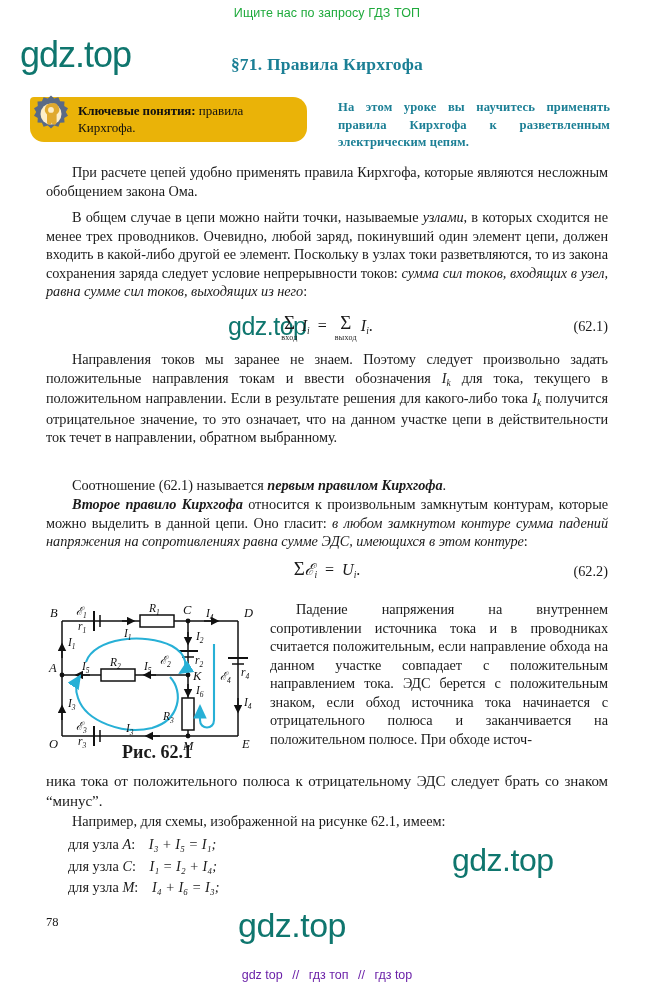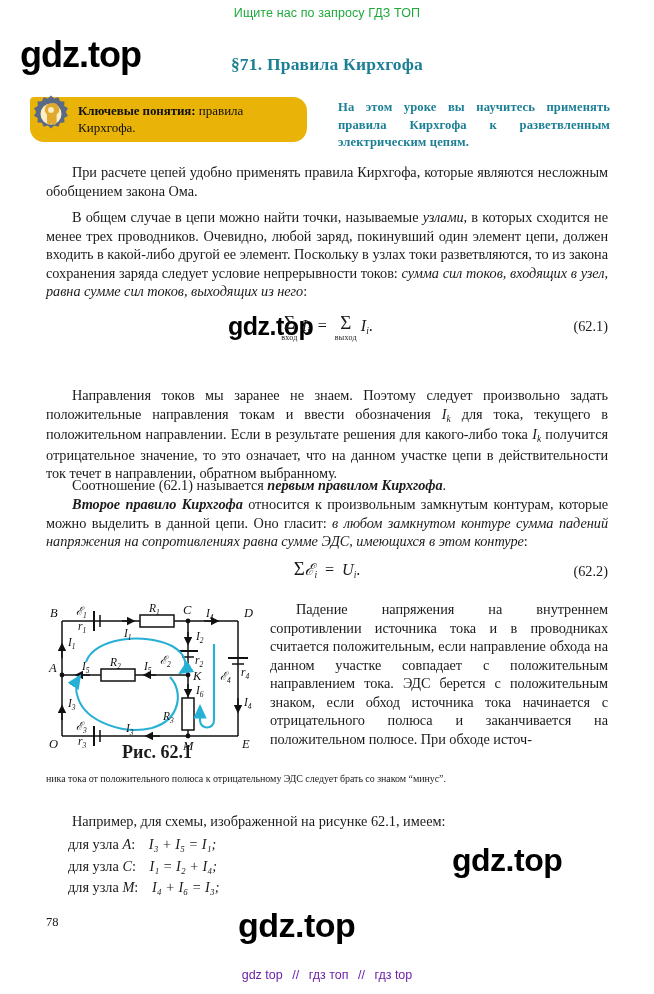--- a/index.html
+++ b/index.html
@@ -26,22 +26,22 @@
     font-family: "Liberation Sans", sans-serif;
     font-size: 12.5px;
     color: #1faa3c;
     letter-spacing: 0.1px;
   }
 
   
   .wm {
     position: absolute;
     font-family: "Liberation Sans", sans-serif;
-    color: #000000;
-    font-weight: 700;
+    color: #0f766e;
+    font-weight: 400;
     pointer-events: none;
   }
   .wm-logo   { left: 20px;  top: 34px;  font-size: 36px; letter-spacing: -1px; }
   .wm-mid    { left: 228px; top: 312px; font-size: 25px; letter-spacing: -0.5px; }
   .wm-right  { left: 452px; top: 842px; font-size: 32px; letter-spacing: -0.5px; }
   .wm-bottom { left: 238px; top: 906px; font-size: 34px; letter-spacing: -0.5px; }
 
   
   .section-title {
     position: absolute;
@@ -107,21 +107,21 @@
     text-align: justify;
     text-indent: 26px;
     letter-spacing: -0.05px;
   }
   .para i, .it { font-style: italic; }
   .para b, .bi { font-weight: bold; }
   .bi { font-style: italic; font-weight: bold; }
 
   #p1 { top: 163px; }
   #p2 { top: 208px; }
-  #p3 { top: 350px; margin-top: 36px; }
+  #p3 { top: 350px; }
   #p4 { top: 476px; }
   #p5 { top: 495px; }
 
   
   .formula {
     position: absolute;
     font-size: 16px;
     font-family: "Liberation Serif", serif;
   }
   #f1 { left: 0; top: 312px; width: 654px; text-align: center; }
@@ -169,21 +169,21 @@
     text-indent: 26px;
     letter-spacing: -0.05px;
   }
 
   
   .cont {
     position: absolute;
     left: 46px;
     top: 772px;
     width: 562px;
-    font-size: 10px;
+    font-size: 15px;
     line-height: 1.30;
     text-align: justify;
     letter-spacing: -0.05px;
   }
   .example {
     position: absolute;
     left: 46px;
     top: 812px;
     width: 562px;
     font-size: 14.3px;

